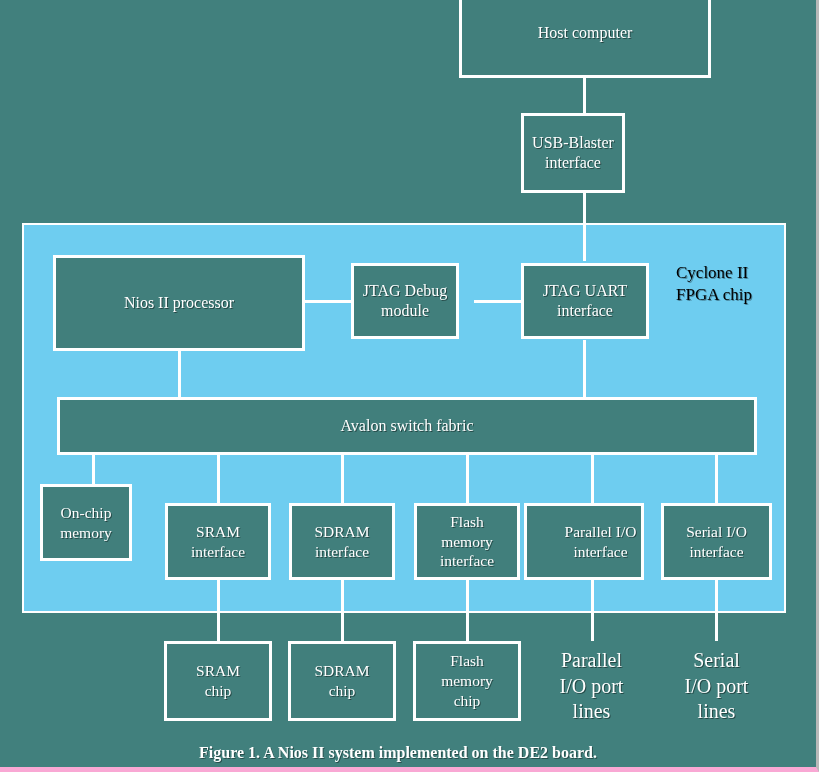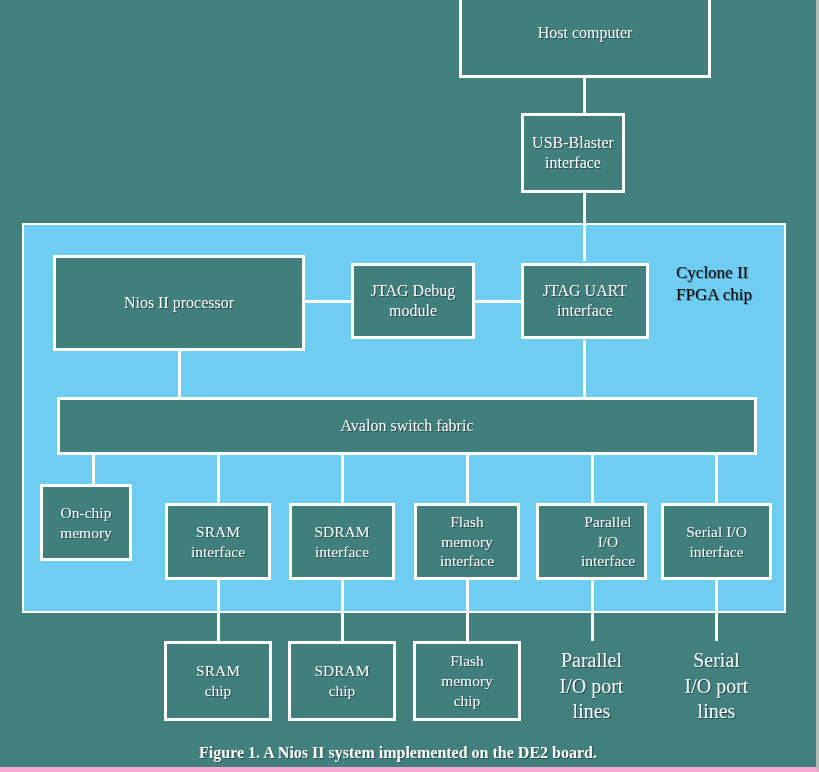--- a/index.html
+++ b/index.html
@@ -124,21 +124,21 @@
 
   <div class="box" style="left:521px; top:113px; width:104px; height:80px;">
     <span class="nowrap">USB-Blaster
 interface</span>
   </div>
 
   <div class="box" style="left:53px; top:255px; width:252px; height:96px;">
     <span class="nowrap">Nios II processor</span>
   </div>
 
-  <div class="box" style="left:351px; top:263px; width:124px; height:76px;">
+  <div class="box" style="left:351px; top:263px; width:108px; height:76px;">
     <span class="nowrap">JTAG  Debug
 module</span>
   </div>
 
   <div class="box" style="left:521px; top:263px; width:128px; height:76px;">
     <span class="nowrap">JTAG  UART
 interface</span>
   </div>
 
   <div class="chip-note" style="left:676px; top:262px; width:104px;">
@@ -160,21 +160,21 @@
   </div>
   <div class="box small" style="left:289px; top:503px; width:106px; height:77px;">
     <span class="nowrap">SDRAM
 interface</span>
   </div>
   <div class="box small" style="left:414px; top:503px; width:106px; height:77px;">
     <span class="nowrap">Flash
 memory
 interface</span>
   </div>
-  <div class="box small" style="left:536px; top:503px; width:111px; height:77px;padding-left:37px;">
+  <div class="box small" style="left:524px; top:503px; width:120px; height:77px;padding-left:37px;">
     <span class="nowrap">Parallel I/O
 interface</span>
   </div>
   <div class="box small" style="left:661px; top:503px; width:111px; height:77px;">
     <span class="nowrap">Serial I/O
 interface</span>
   </div>
 
   <div class="box small" style="left:164px; top:641px; width:108px; height:80px;">
     <span class="nowrap">SRAM

